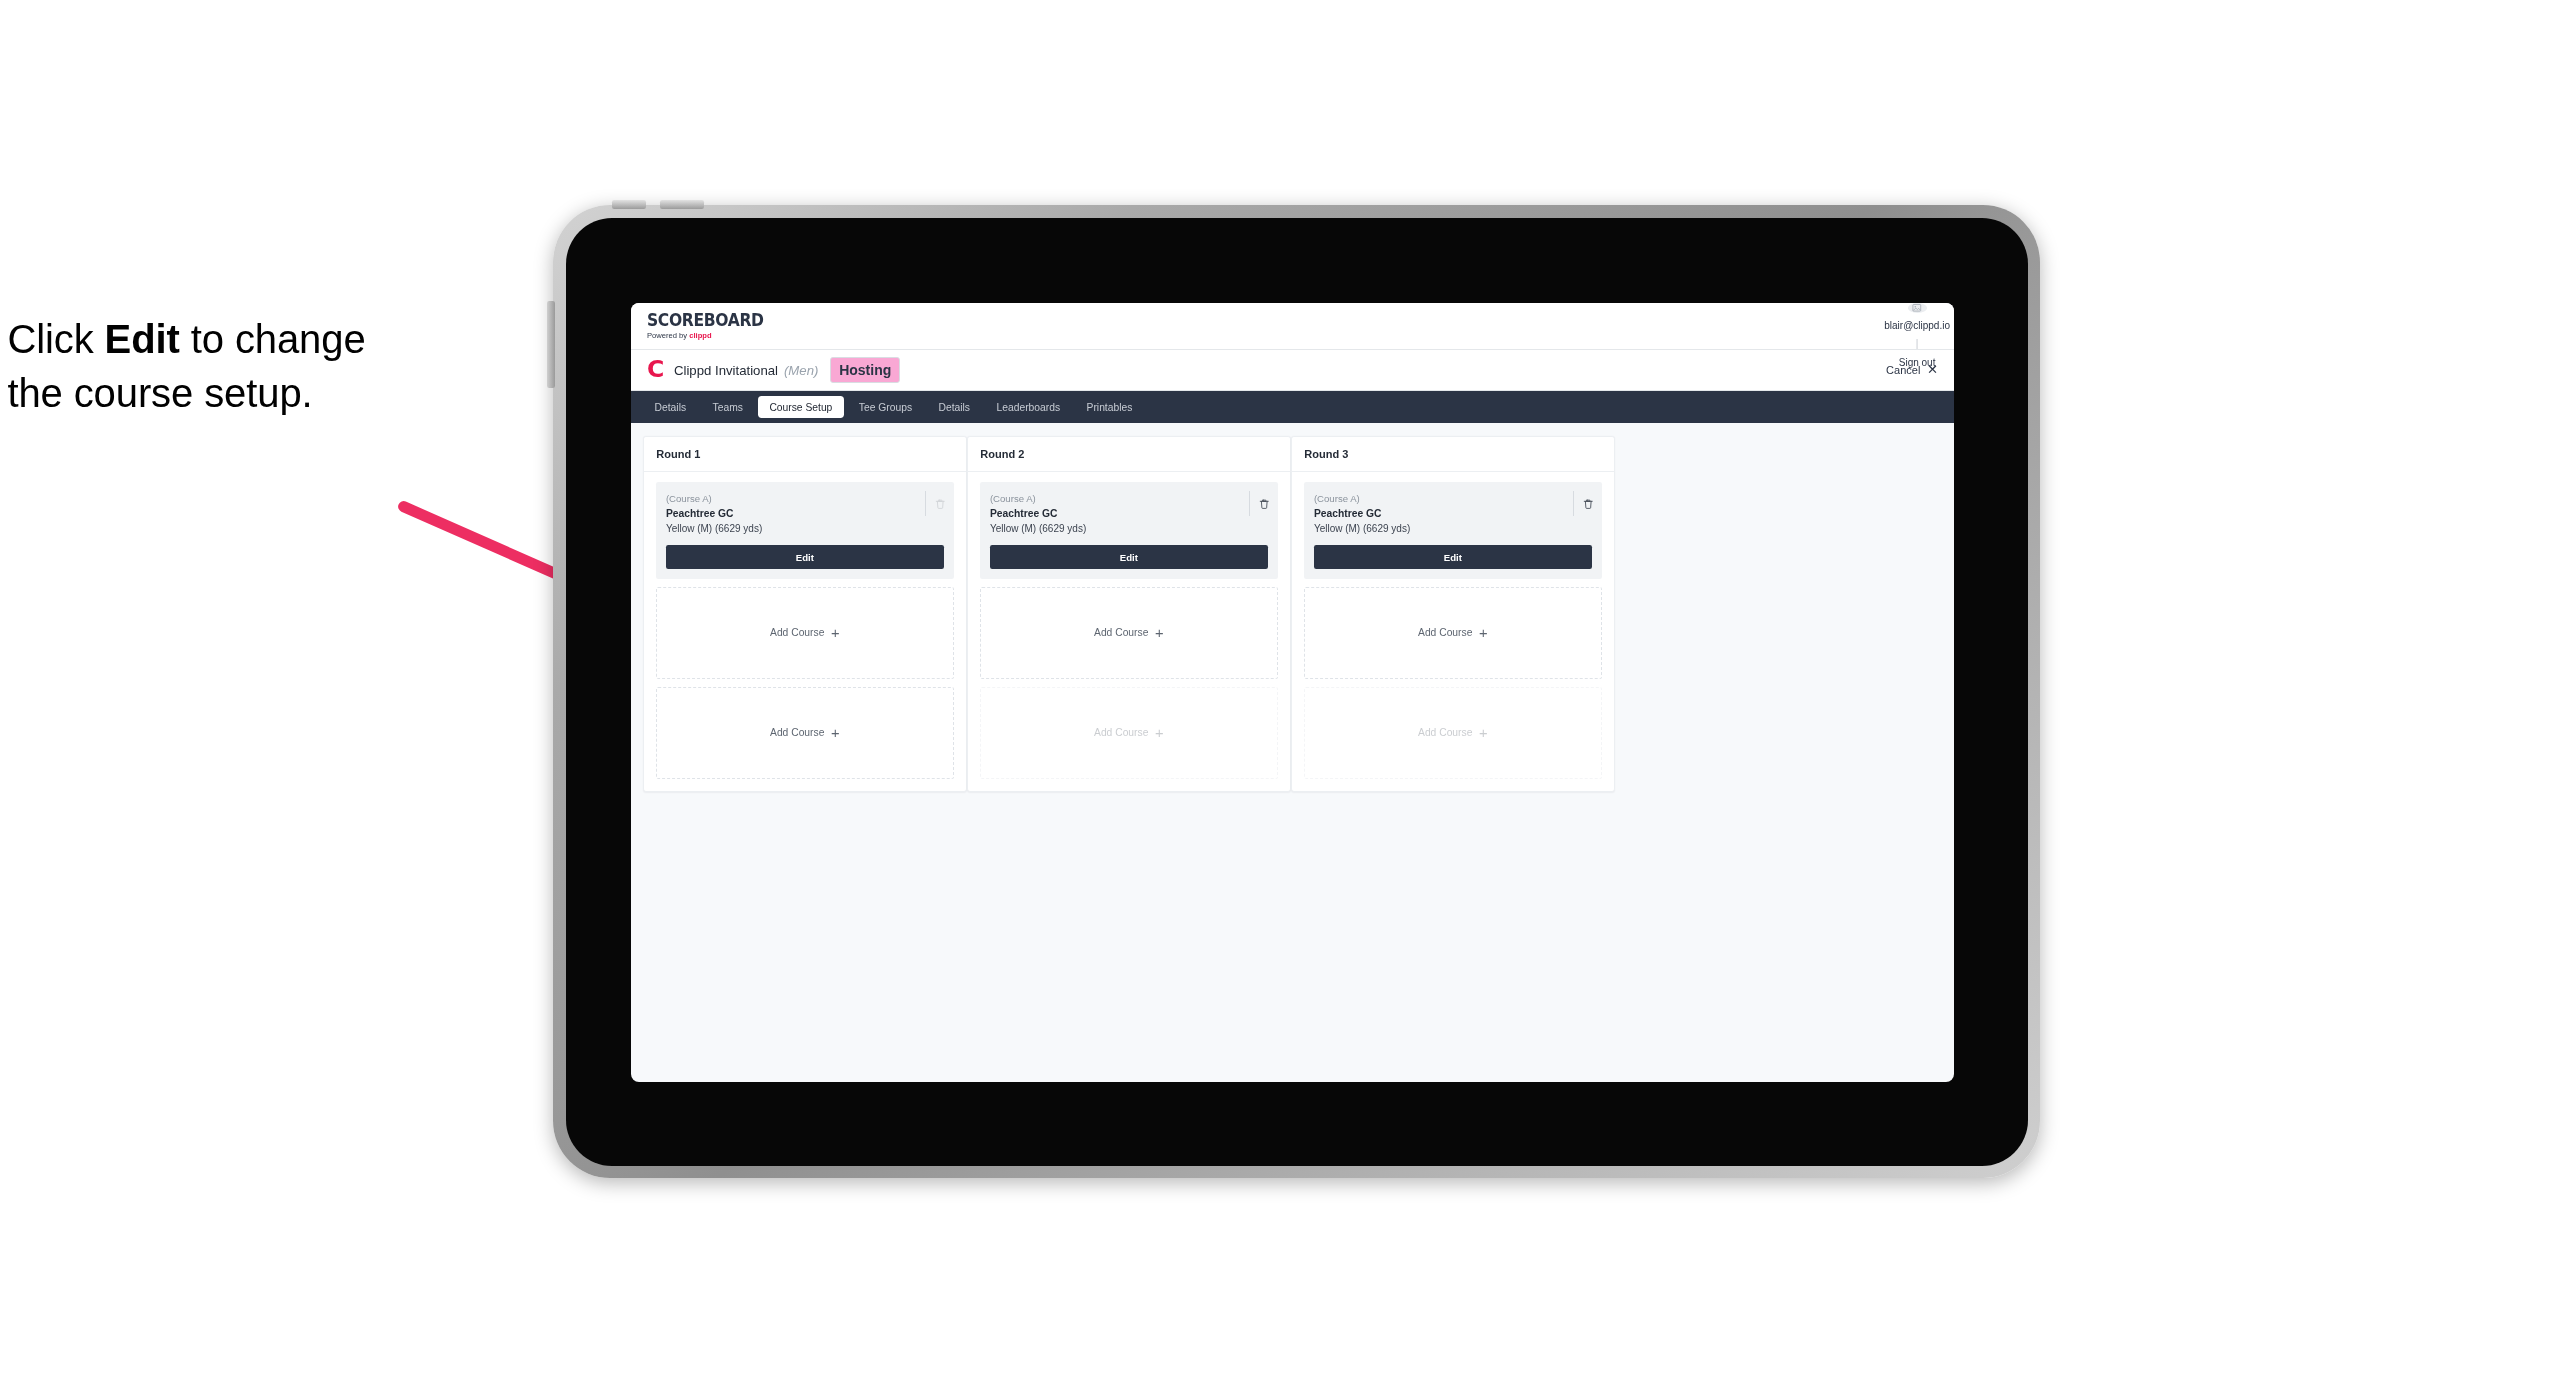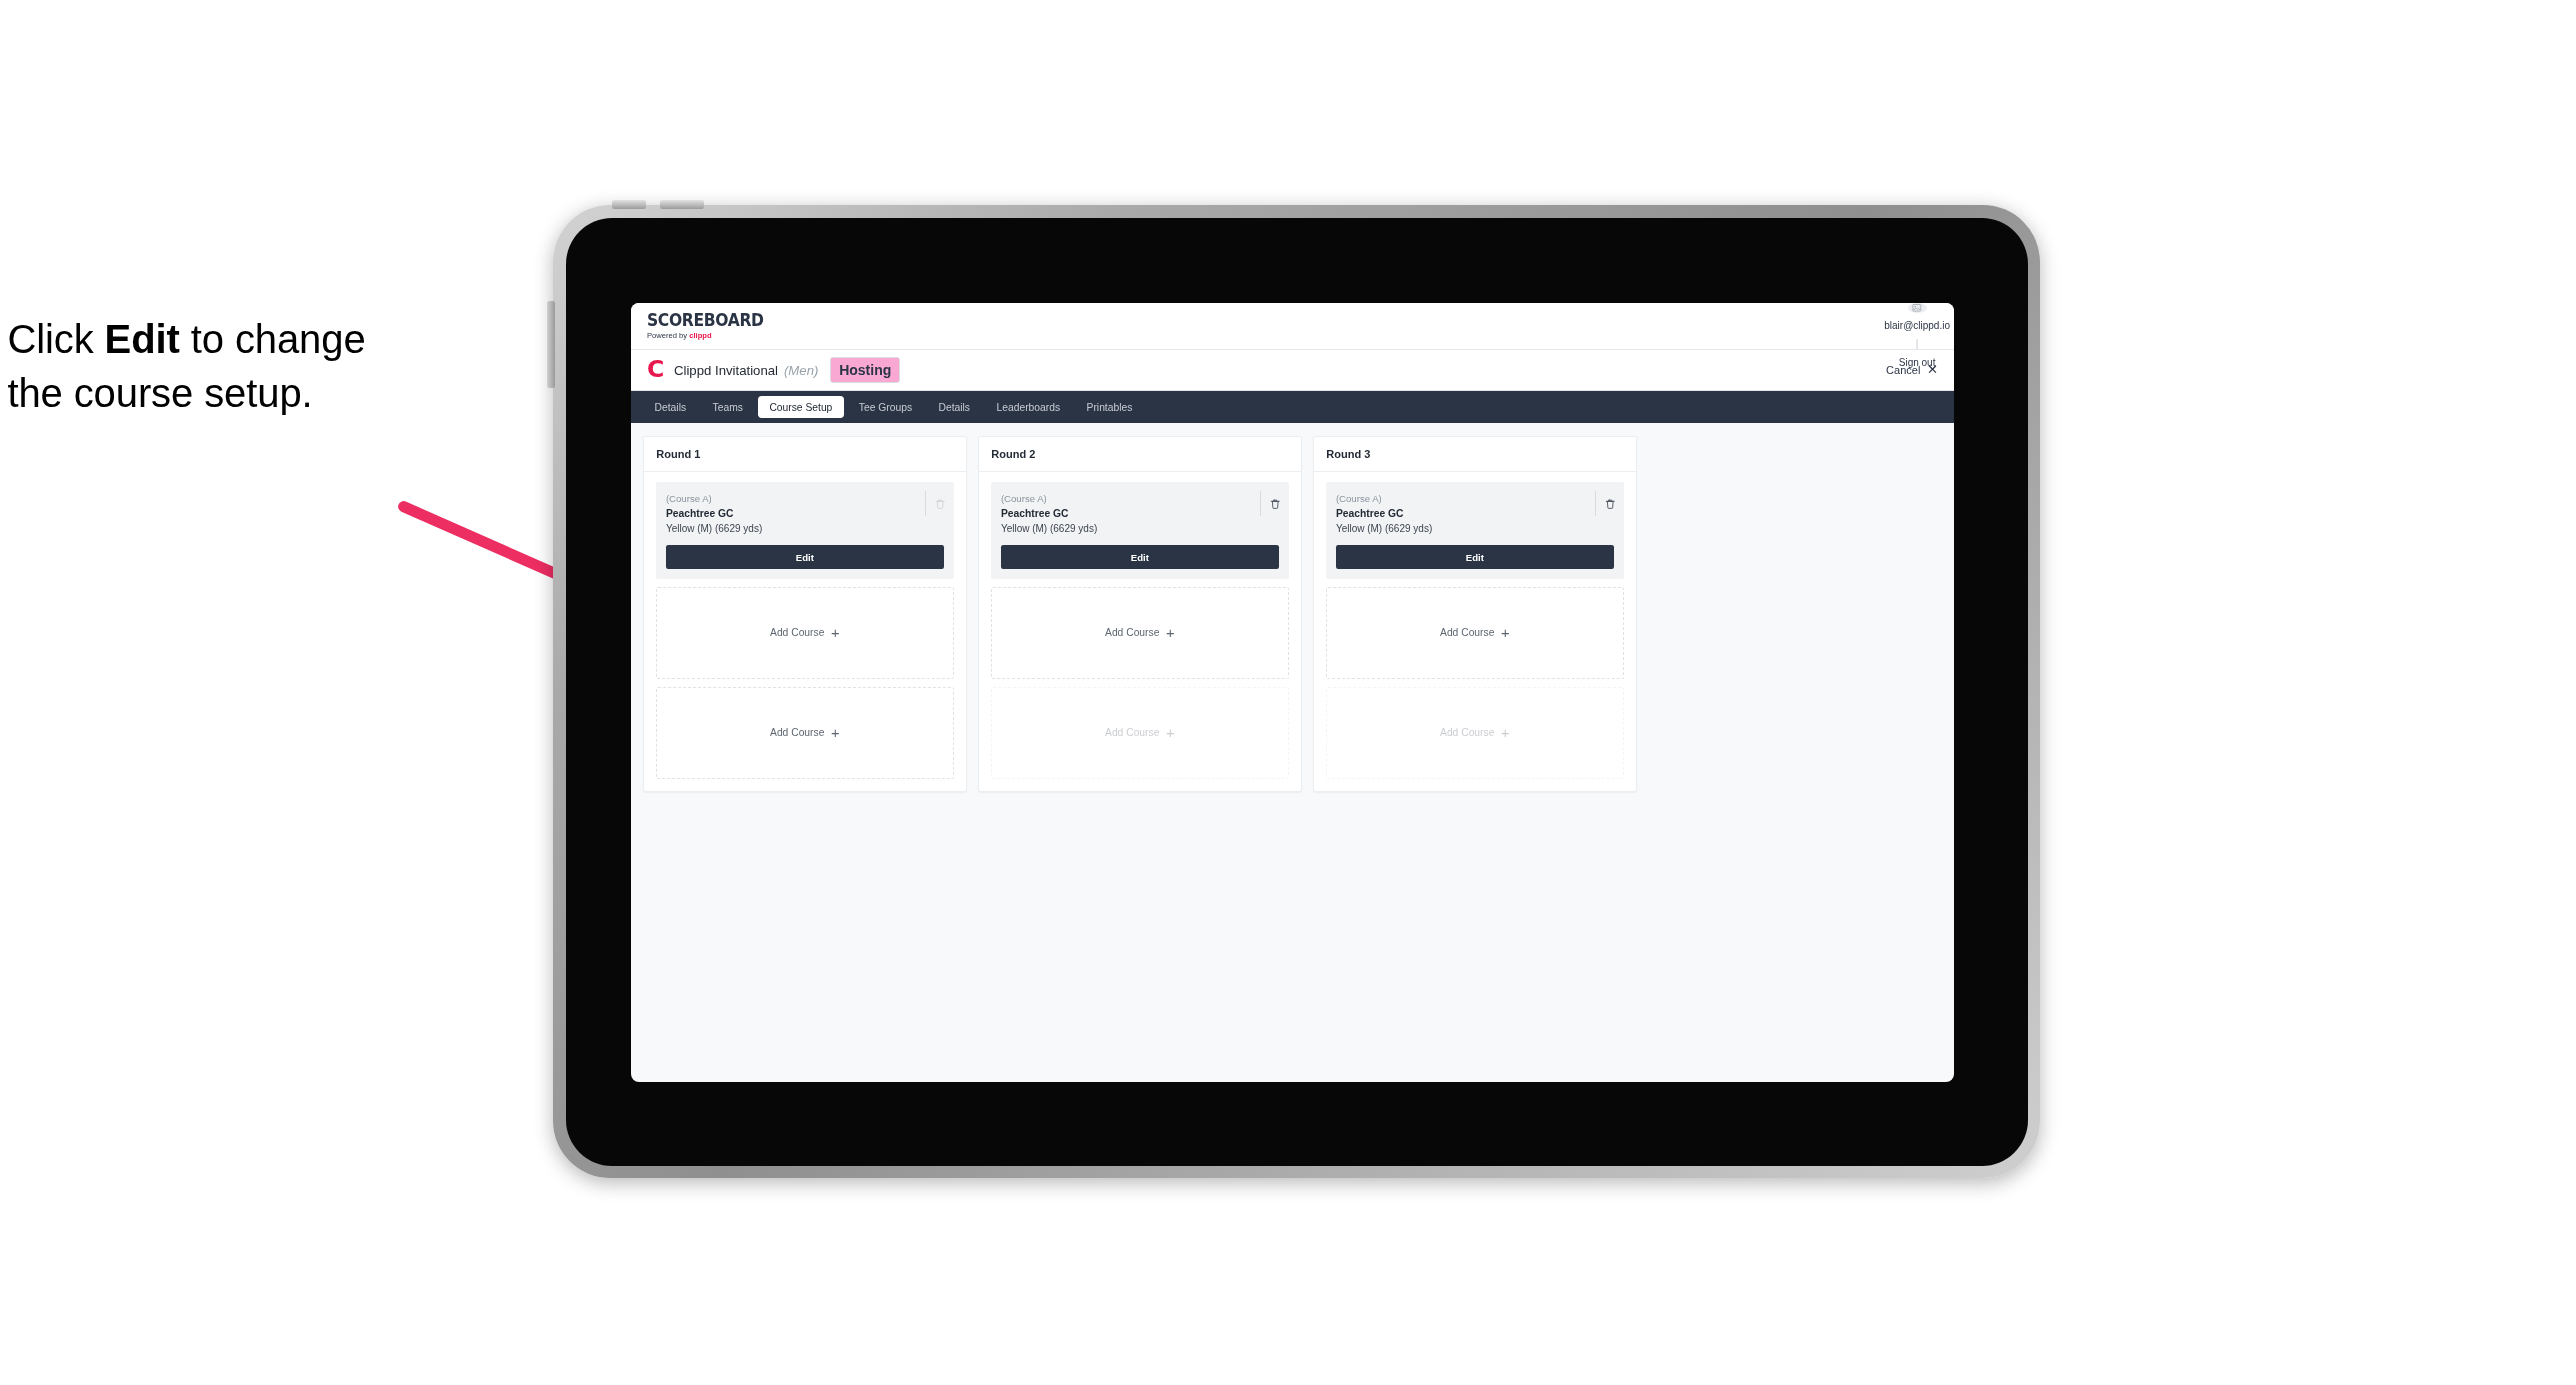--- a/index.html
+++ b/index.html
@@ -205,21 +205,20 @@
   .tab.active {
     background: #ffffff;
     color: #1d232e;
     font-weight: 400;
   }
 
   
   #board {
     padding: 13.2px 11.8px;
     display: flex;
-    gap: 11px;
     align-items: flex-start;
   }
   .round-col {
     width: 322px;
     background: #ffffff;
     border: 0.7px solid #eceff2;
     border-radius: 2.9px;
     box-shadow: 0 0.7px 1.5px rgba(16,24,40,0.05);
     overflow: hidden;
   }

